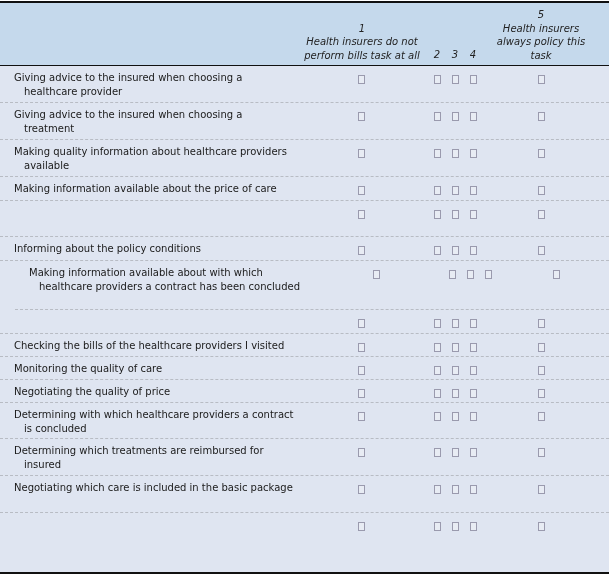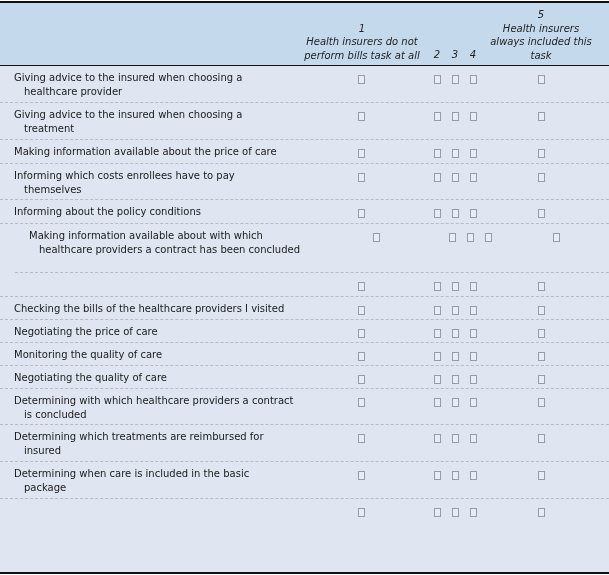--- a/index.html
+++ b/index.html
@@ -51,21 +51,21 @@
       <div>1</div>
       <div>Health insurers do not</div>
       <div>perform bills task at all</div>
     </div>
     <div class="h-num" style="left:431px;">2</div>
     <div class="h-num" style="left:449px;">3</div>
     <div class="h-num" style="left:467px;">4</div>
     <div class="h-col h-col5">
       <div>5</div>
       <div>Health insurers</div>
-      <div>always included this</div>
+      <div>always policy this</div>
       <div>task</div>
     </div>
   </div>
 
   <div class="rows" id="rows">
       <div class="row" style="height: 37px;">
         <div class="row-label">Giving advice to the insured when choosing a healthcare provider</div>
         <div class="cb" style="left: 358px;"></div>
         <div class="cb" style="left: 434px;"></div>
         <div class="cb" style="left: 452px;"></div>
@@ -73,30 +73,37 @@
         <div class="cb" style="left: 538px;"></div>
       </div>
       <div class="row" style="height: 37px;">
         <div class="row-label">Giving advice to the insured when choosing a treatment</div>
         <div class="cb" style="left: 358px;"></div>
         <div class="cb" style="left: 434px;"></div>
         <div class="cb" style="left: 452px;"></div>
         <div class="cb" style="left: 470px;"></div>
         <div class="cb" style="left: 538px;"></div>
       </div>
+      <div class="row" style="height: 37px;">
+        <div class="row-label">Making quality information about healthcare providers available</div>
+        <div class="cb" style="left: 358px;"></div>
+        <div class="cb" style="left: 434px;"></div>
+        <div class="cb" style="left: 452px;"></div>
+        <div class="cb" style="left: 470px;"></div>
+        <div class="cb" style="left: 538px;"></div>
+      </div>
       <div class="row" style="height: 24px;">
         <div class="row-label">Making information available about the price of care</div>
         <div class="cb" style="left: 358px;"></div>
         <div class="cb" style="left: 434px;"></div>
         <div class="cb" style="left: 452px;"></div>
         <div class="cb" style="left: 470px;"></div>
         <div class="cb" style="left: 538px;"></div>
       </div>
       <div class="row" style="height: 36px;">
-        <div class="row-label">Informing which costs enrollees have to pay themselves</div>
         <div class="cb" style="left: 358px;"></div>
         <div class="cb" style="left: 434px;"></div>
         <div class="cb" style="left: 452px;"></div>
         <div class="cb" style="left: 470px;"></div>
         <div class="cb" style="left: 538px;"></div>
       </div>
       <div class="row" style="height: 24px;">
         <div class="row-label">Informing about the policy conditions</div>
         <div class="cb" style="left: 358px;"></div>
         <div class="cb" style="left: 434px;"></div>
@@ -121,37 +128,29 @@
       </div>
       <div class="row" style="height: 23px;">
         <div class="row-label">Checking the bills of the healthcare providers I visited</div>
         <div class="cb" style="left: 358px;"></div>
         <div class="cb" style="left: 434px;"></div>
         <div class="cb" style="left: 452px;"></div>
         <div class="cb" style="left: 470px;"></div>
         <div class="cb" style="left: 538px;"></div>
       </div>
       <div class="row" style="height: 23px;">
-        <div class="row-label">Negotiating the price of care</div>
-        <div class="cb" style="left: 358px;"></div>
-        <div class="cb" style="left: 434px;"></div>
-        <div class="cb" style="left: 452px;"></div>
-        <div class="cb" style="left: 470px;"></div>
-        <div class="cb" style="left: 538px;"></div>
-      </div>
-      <div class="row" style="height: 23px;">
         <div class="row-label">Monitoring the quality of care</div>
         <div class="cb" style="left: 358px;"></div>
         <div class="cb" style="left: 434px;"></div>
         <div class="cb" style="left: 452px;"></div>
         <div class="cb" style="left: 470px;"></div>
         <div class="cb" style="left: 538px;"></div>
       </div>
       <div class="row" style="height: 23px;">
-        <div class="row-label">Negotiating the quality of care</div>
+        <div class="row-label">Negotiating the quality of price</div>
         <div class="cb" style="left: 358px;"></div>
         <div class="cb" style="left: 434px;"></div>
         <div class="cb" style="left: 452px;"></div>
         <div class="cb" style="left: 470px;"></div>
         <div class="cb" style="left: 538px;"></div>
       </div>
       <div class="row" style="height: 36px;">
         <div class="row-label">Determining with which healthcare providers a contract is concluded</div>
         <div class="cb" style="left: 358px;"></div>
         <div class="cb" style="left: 434px;"></div>
@@ -161,21 +160,21 @@
       </div>
       <div class="row" style="height: 37px;">
         <div class="row-label">Determining which treatments are reimbursed for insured</div>
         <div class="cb" style="left: 358px;"></div>
         <div class="cb" style="left: 434px;"></div>
         <div class="cb" style="left: 452px;"></div>
         <div class="cb" style="left: 470px;"></div>
         <div class="cb" style="left: 538px;"></div>
       </div>
       <div class="row" style="height: 37px;">
-        <div class="row-label">Determining when care is included in the basic package</div>
+        <div class="row-label">Negotiating which care is included in the basic package</div>
         <div class="cb" style="left: 358px;"></div>
         <div class="cb" style="left: 434px;"></div>
         <div class="cb" style="left: 452px;"></div>
         <div class="cb" style="left: 470px;"></div>
         <div class="cb" style="left: 538px;"></div>
       </div>
       <div class="row" style="height: 36px;">
         <div class="cb" style="left: 358px;"></div>
         <div class="cb" style="left: 434px;"></div>
         <div class="cb" style="left: 452px;"></div>

